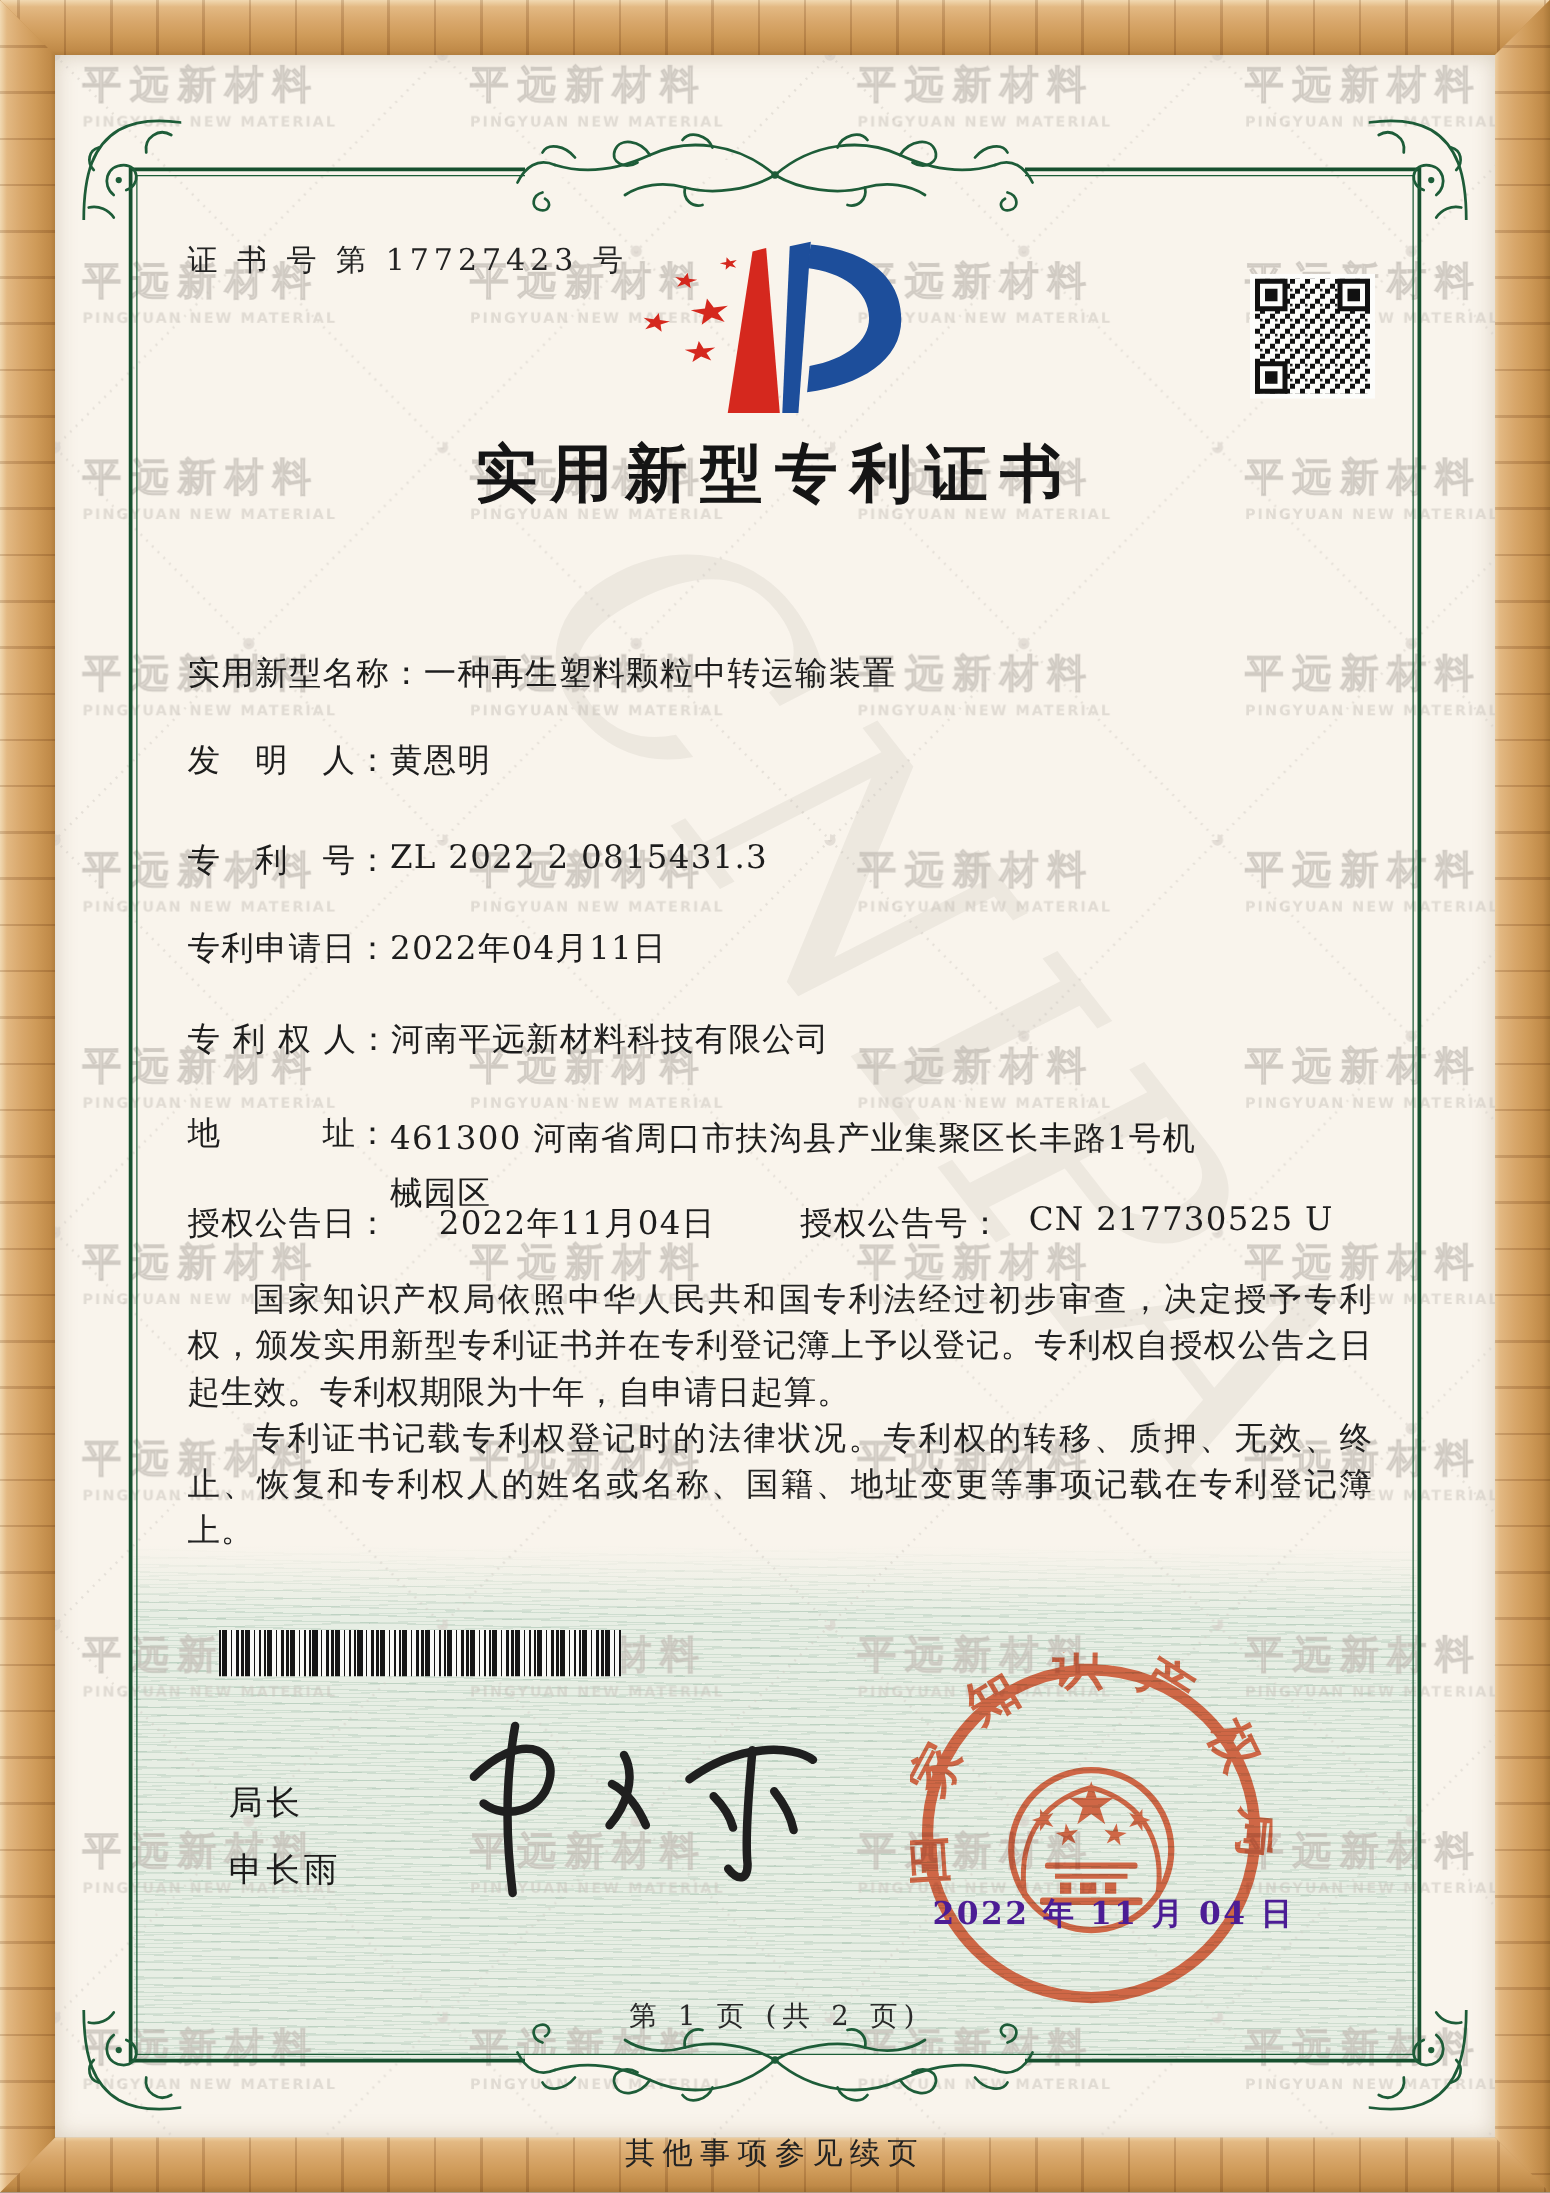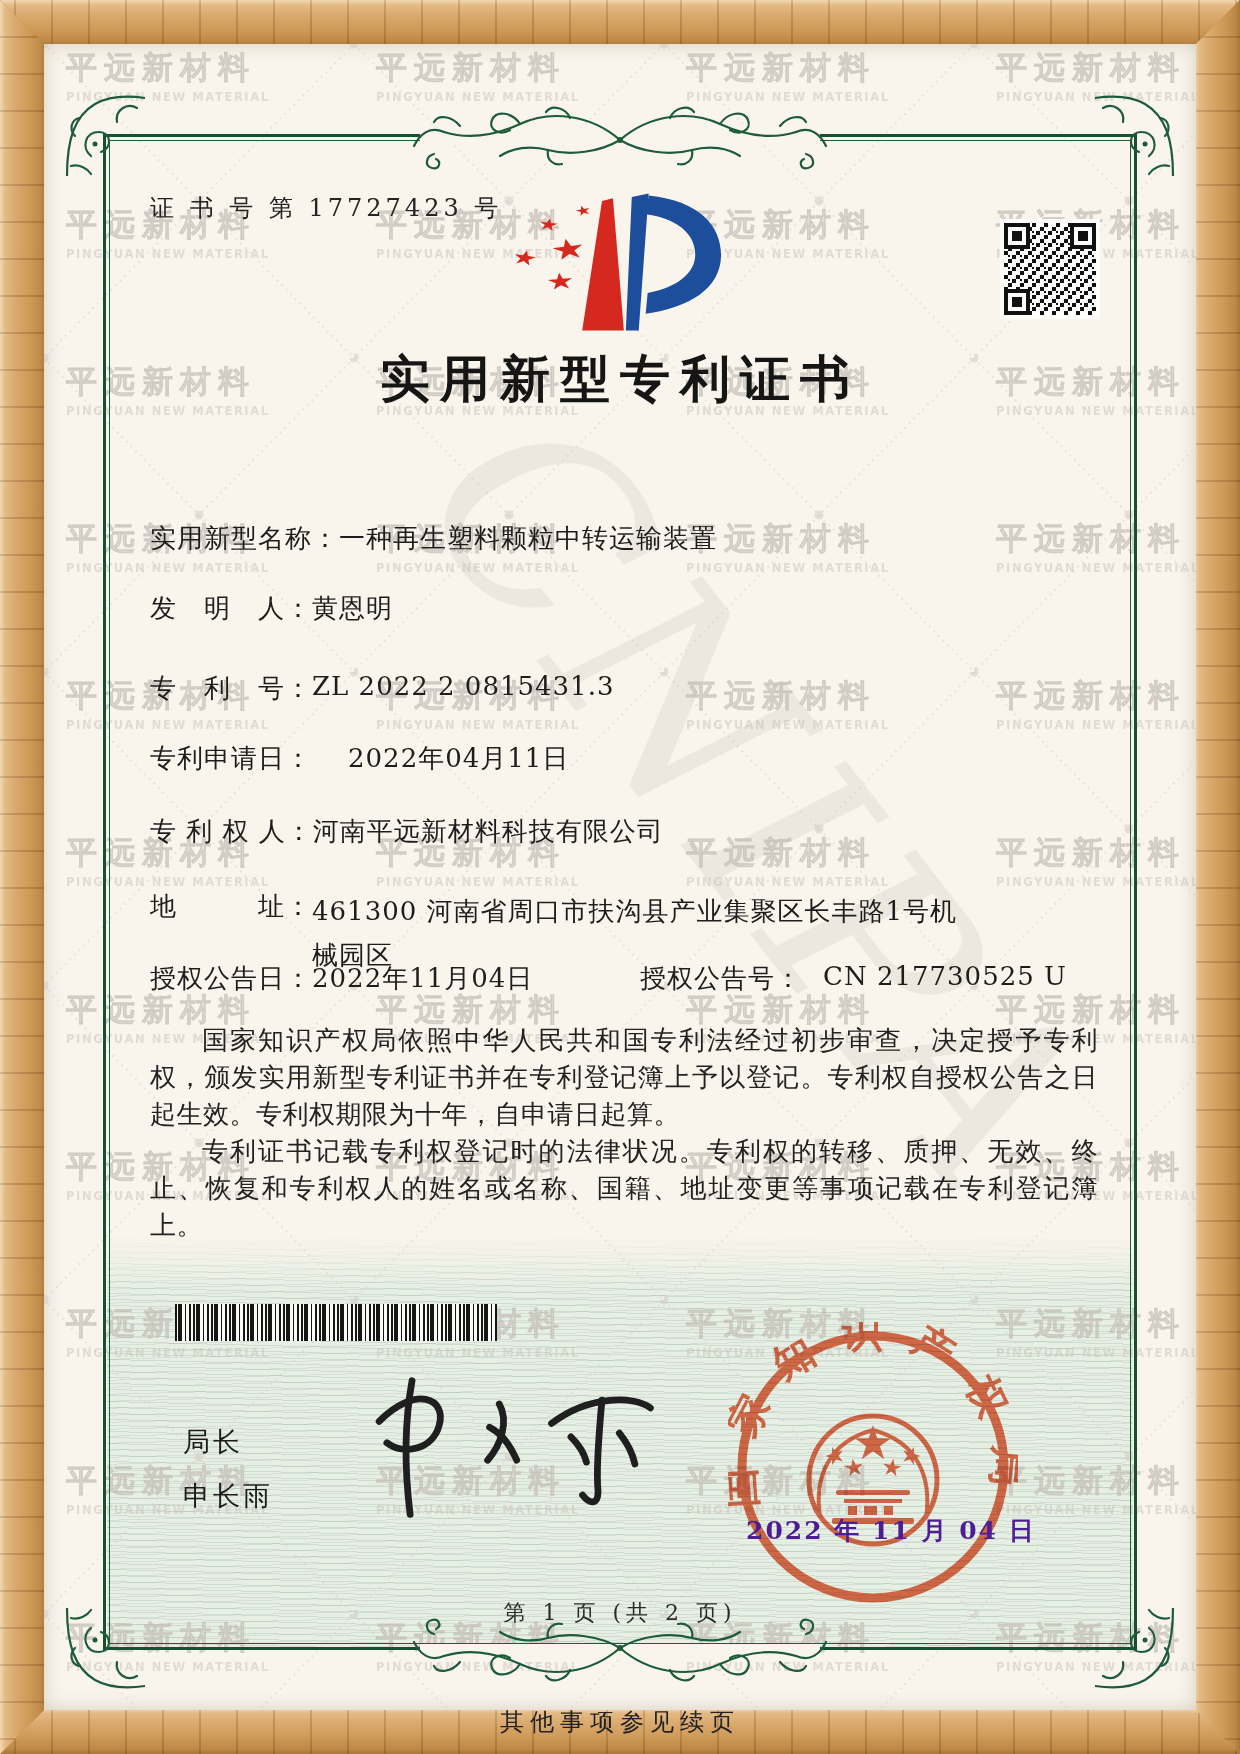--- a/index.html
+++ b/index.html
@@ -195,33 +195,33 @@
     <span class="val">一种再生塑料颗粒中转运输装置</span>
   </div>
   <div class="abs row" style="top:591px;">
     <span class="lbl">发　明　人：</span>
     <span class="val">黄恩明</span>
   </div>
   <div class="abs row" style="top:671px;">
     <span class="lbl">专　利　号：</span>
     <span class="val">ZL 2022 2 0815431.3</span>
   </div>
-  <div class="abs row" style="top:741px;gap:36px;">
+  <div class="abs row" style="top:741px;">
     <span class="lbl">专利申请日：</span>
     <span class="val">2022年04月11日</span>
   </div>
   <div class="abs row" style="top:814px;">
     <span class="lbl">专 利 权 人：</span>
     <span class="val">河南平远新材料科技有限公司</span>
   </div>
   <div class="abs row addr" style="top:889px;">
     <span class="lbl">地　　　址：</span>
     <span class="val">461300 河南省周口市扶沟县产业集聚区长丰路1号机械园区</span>
   </div>
-  <div class="abs row" style="top:961px;">
+  <div class="abs row" style="top:961px;gap:39px;">
     <span class="lbl">授权公告日：</span>
     <span class="val">2022年11月04日</span>
   </div>
   <div class="abs row grant2">
     <span class="lbl">授权公告号：</span>
     <span class="val">CN 217730525 U</span>
   </div>
 
   <div class="abs body-text">
     <p>国家知识产权局依照中华人民共和国专利法经过初步审查，决定授予专利权，颁发实用新型专利证书并在专利登记簿上予以登记。专利权自授权公告之日起生效。专利权期限为十年，自申请日起算。</p>

